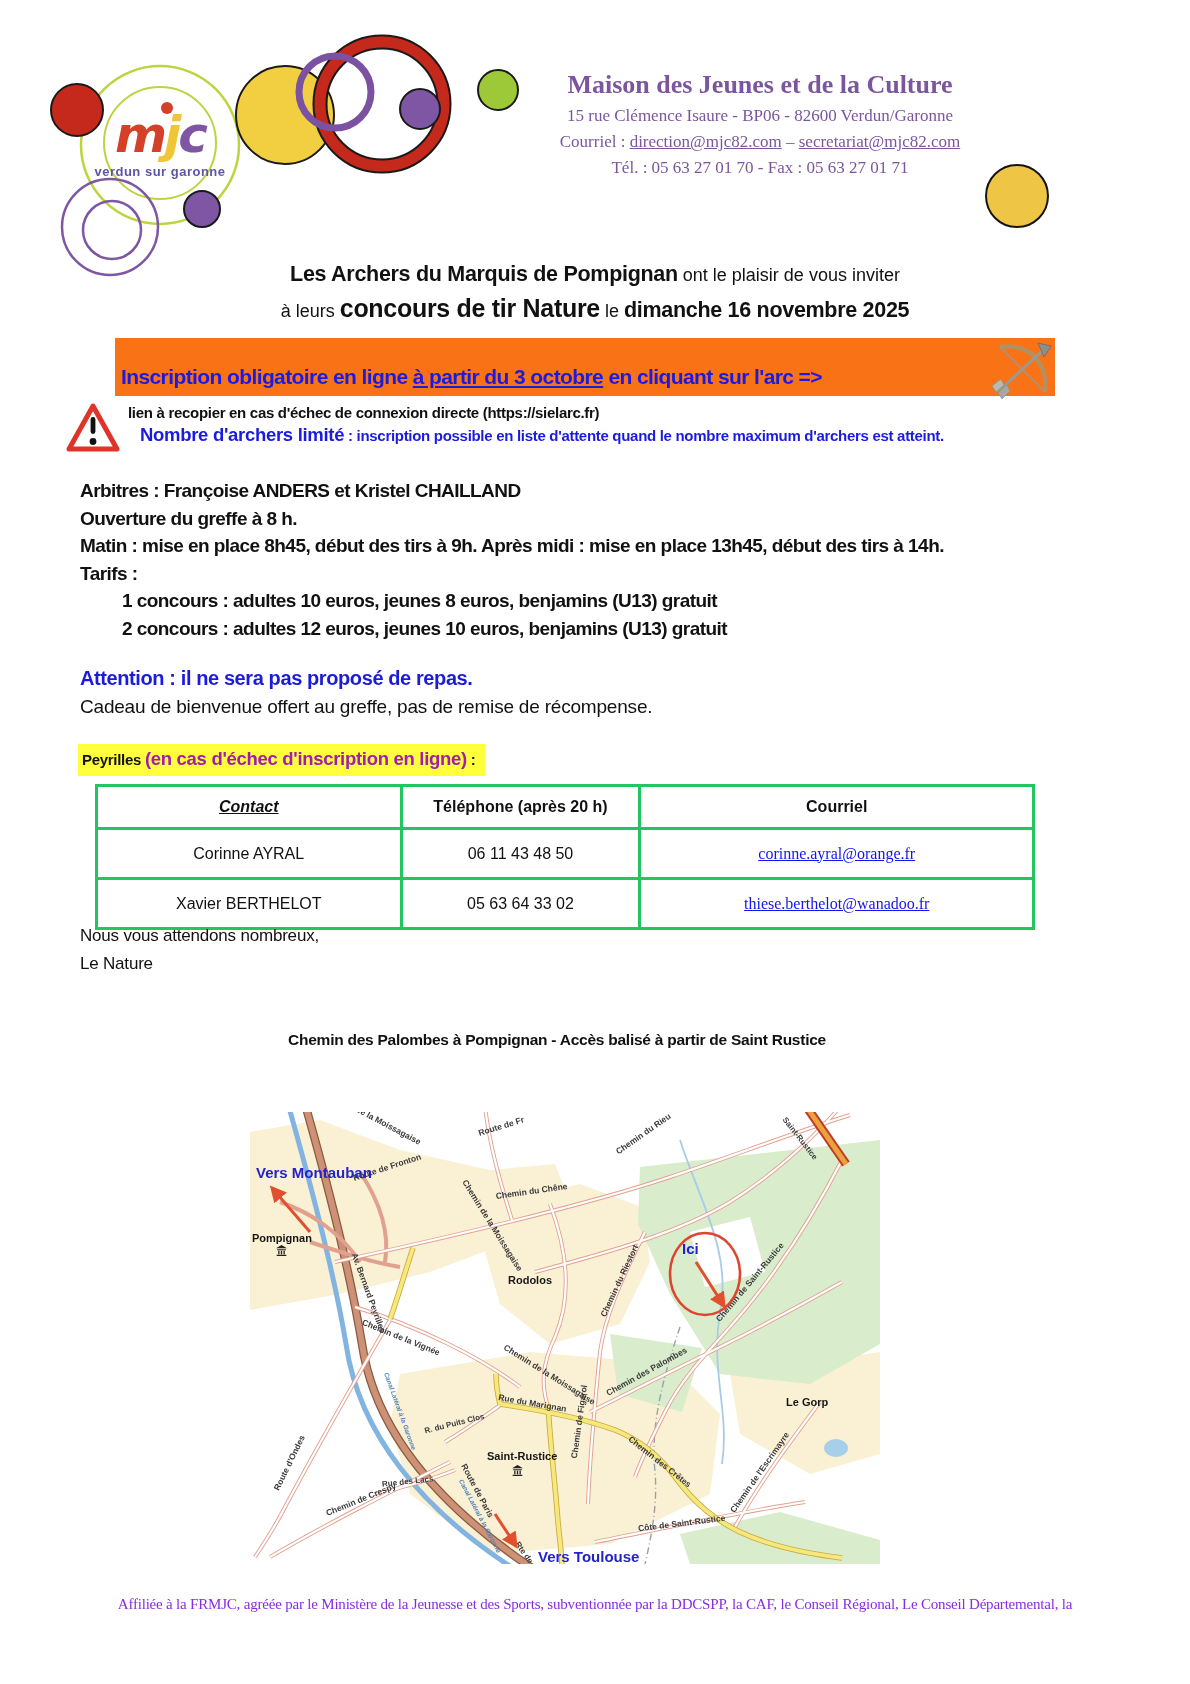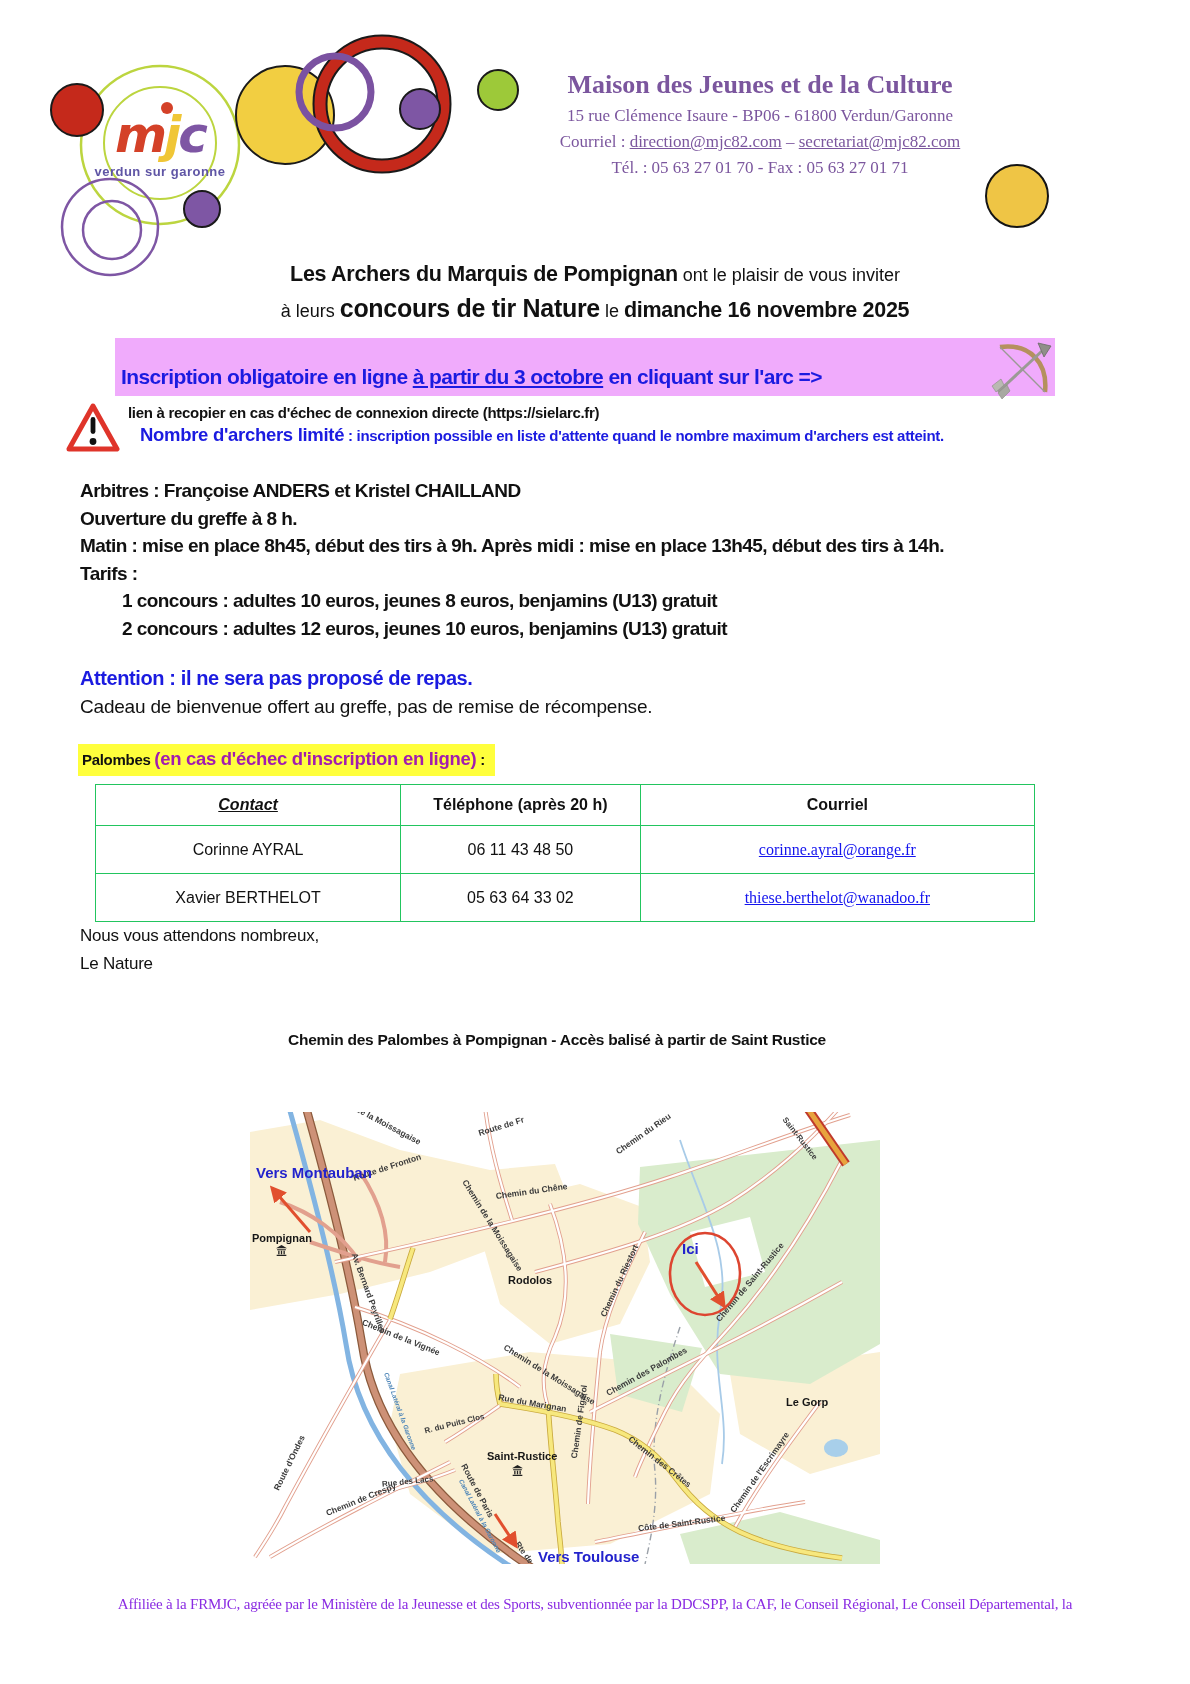--- a/index.html
+++ b/index.html
@@ -13,21 +13,21 @@
   .org a,.purple-link{color:#7b569e;text-decoration:underline;}
   .yellow-dot{left:985px;top:164px;width:60px;height:60px;border-radius:50%;
               background:#efc545;border:2.5px solid #141414;}
   
   .title1{left:0;top:262px;width:1190px;text-align:center;font-size:18px;}
   .title1 b{font-size:21.5px;letter-spacing:-0.3px;}
   .title2{left:0;top:294px;width:1190px;text-align:center;font-size:18px;}
   .title2 .big{font-size:25px;font-weight:bold;letter-spacing:-0.3px;}
   .title2 .date{font-size:21.5px;font-weight:bold;letter-spacing:-0.3px;}
   
-  .banner{left:115px;top:338px;width:940px;height:58px;background:#f0abfc;}
+  .banner{left:115px;top:338px;width:940px;height:58px;background:#f97316;}
   .banner-text{position:absolute;left:6px;bottom:7px;font-size:21px;font-weight:bold;
                color:#1b1be0;letter-spacing:-0.6px;white-space:nowrap;}
   .banner-text .ul{text-decoration:underline;}
   .bow{left:988px;top:341px;}
   
   .warn-tri{left:66px;top:402px;}
   .warn1{left:128px;top:404px;font-size:15px;font-weight:bold;letter-spacing:-0.3px;}
   .warn2{left:140px;top:424px;color:#1b1be0;font-weight:bold;white-space:nowrap;}
   .warn2 .big{font-size:18.5px;letter-spacing:-0.3px;}
   .warn2 .small{font-size:15px;letter-spacing:-0.3px;}
@@ -35,21 +35,21 @@
   .details{left:80px;top:477px;width:1060px;font-size:19px;font-weight:bold;
            letter-spacing:-0.55px;line-height:27.6px;}
   .indent{padding-left:42px;}
   .attention{left:80px;top:667px;font-size:20px;font-weight:bold;color:#1b1be0;letter-spacing:-0.4px;}
   .cadeau{left:80px;top:696px;font-size:19px;letter-spacing:-0.2px;}
   
   .contacts-head{left:78px;top:744px;background:#ffff3c;padding:4px 10px 6px 4px;white-space:nowrap;}
   .contacts-head .blk{font-size:15px;font-weight:bold;color:#111;letter-spacing:-0.3px;}
   .contacts-head .blu{font-size:18.5px;font-weight:bold;color:#a21caf;letter-spacing:-0.3px;}
   table.contacts{left:95px;top:784px;position:absolute;width:940px;border-collapse:collapse;}
-  table.contacts th,table.contacts td{border:1px solid #22c55e;text-align:center;vertical-align:middle;}
+  table.contacts th,table.contacts td{border:3px solid #22c55e;text-align:center;vertical-align:middle;}
   table.contacts th{height:38px;font-size:16px;}
   table.contacts td{height:45px;font-size:16px;}
   th.c1{width:32.5%;} th.c2{width:25.5%;} th.c3{width:42%;}
   .th-contact{font-style:italic;text-decoration:underline;}
   td.email{font-family:"Liberation Serif",serif;font-size:17px;}
   td.email a{color:#1414ee;text-decoration:underline;text-align:right;}
   .closing1{left:80px;top:926px;font-size:17px;letter-spacing:-0.2px;}
   .closing2{left:80px;top:954px;font-size:17px;letter-spacing:-0.2px;}
   
   .gps{left:0;top:1026px;width:1114px;text-align:center;font-weight:bold;font-size:15.5px;
@@ -86,21 +86,21 @@
     <circle cx="380" cy="79" r="20" fill="#7e56a4" stroke="#1a1a1a" stroke-width="2"></circle>
     <circle cx="458" cy="60" r="20" fill="#9dc939" stroke="#1a1a1a" stroke-width="2"></circle>
     <circle cx="162" cy="179" r="18" fill="#7e56a4" stroke="#1a1a1a" stroke-width="2"></circle>
     <text x="120" y="122" text-anchor="middle" style="font:italic 900 50px 'DejaVu Sans',sans-serif;letter-spacing:-3px;"><tspan fill="#d44128">m</tspan><tspan fill="#f0c636">j</tspan><tspan fill="#7e56a4">c</tspan></text>
     <circle cx="127" cy="78" r="6" fill="#d44128"></circle>
     <text x="120" y="146" text-anchor="middle" style="font:600 13px 'Liberation Sans',sans-serif;letter-spacing:0.5px;" fill="#5f55a5">verdun sur garonne</text>
   </svg>
 
   <div class="abs org">
     <div class="org-name">Maison des Jeunes et de la Culture</div>
-    <div class="org-line">15 rue Clémence Isaure - BP06 - 61800 Verdun/Garonne</div>
+    <div class="org-line">15 rue Clémence Isaure - BP06 - 82600 Verdun/Garonne</div>
     <div class="org-line"><span>Courriel : </span><a href="#" class="purple-link">direction@mjc82.com</a><span> – </span><a href="#" class="purple-link">secretariat@mjc82.com</a></div>
     <div class="org-line">Tél. : 05 63 27 01 70 - Fax : 05 63 27 01 71</div>
   </div>
   <div class="abs yellow-dot"></div>
 
   <div class="abs title1"><b>Les Archers du Marquis de Pompignan</b><span> ont le plaisir de vous inviter</span></div>
   <div class="abs title2"><span>à leurs </span><span class="big">concours de tir Nature</span><span> le </span><span class="date">dimanche 16 novembre 2025</span></div>
 
   <div class="abs banner">
     <div class="banner-text"><span>Inscription obligatoire en ligne </span><span class="ul">à partir du 3 octobre</span><span> en cliquant sur l'arc =&gt;</span></div>
@@ -126,21 +126,21 @@
     <div>Arbitres : Françoise ANDERS et Kristel CHAILLAND</div>
     <div>Ouverture du greffe à 8 h.</div>
     <div>Matin : mise en place 8h45, début des tirs à 9h. Après midi : mise en place 13h45, début des tirs à 14h.</div>
     <div>Tarifs :</div>
     <div class="indent">1 concours : adultes 10 euros, jeunes 8 euros, benjamins (U13) gratuit</div>
     <div class="indent">2 concours : adultes 12 euros, jeunes 10 euros, benjamins (U13) gratuit</div>
   </div>
   <div class="abs attention">Attention : il ne sera pas proposé de repas.</div>
   <div class="abs cadeau">Cadeau de bienvenue offert au greffe, pas de remise de récompense.</div>
 
-  <div class="abs contacts-head"><span class="blk">Palombes </span><span class="blu">(en cas d'échec d'inscription en ligne)</span><span class="blk"> :</span></div>
+  <div class="abs contacts-head"><span class="blk">Peyrilles </span><span class="blu">(en cas d'échec d'inscription en ligne)</span><span class="blk"> :</span></div>
 
   <table class="contacts">
     <tbody>
         <tr>
       <th class="c1"><span class="th-contact">Contact</span></th>
       <th class="c2">Téléphone (après 20 h)</th>
       <th class="c3">Courriel</th>
     </tr>
     <tr>
       <td>Corinne AYRAL</td>

